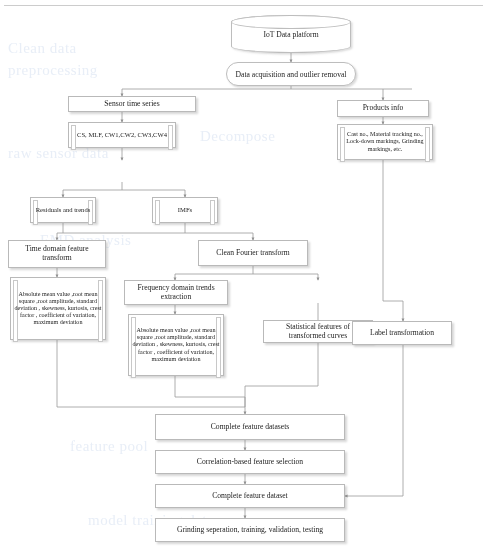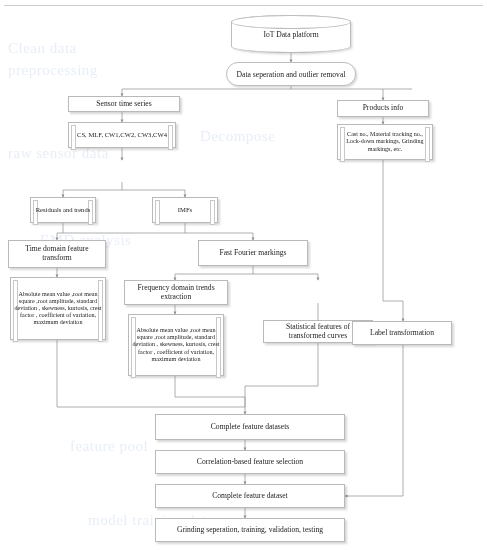--- a/index.html
+++ b/index.html
@@ -191,24 +191,24 @@
       <path d="M403,345 L403,496"></path>
       <path d="M403,496 L345,496" marker-end="url(#ar)"></path>
     </g>
   </svg>
 
   <div class="cyl f8" style="left:231px; top:15px; width:120px; height:38px;">
     <span>IoT Data platform</span>
   </div>
 
   <div class="pill f8" style="left:226px; top:62px; width:130px; height:24px;">
-    <span>Data seperation and outlier removal</span>
-  </div>
-
-  <div class="node f8" style="left:68px; top:96px; width:112px; height:16px;">
+    <span>Data acquisition and outlier removal</span>
+  </div>
+
+  <div class="node f8" style="left:68px; top:96px; width:128px; height:16px;">
     <span>Sensor time series</span>
   </div>
 
   <div class="node stack f7" style="left:68px; top:122px; width:108px; height:26px;">
     <span>CS, MLF, CW1,CW2, CW3,CW4</span>
   </div>
 
 
   <div class="node stack f7" style="left:30px; top:197px; width:66px; height:26px;">
     <span>Residuals and trends</span>
@@ -216,21 +216,21 @@
 
   <div class="node stack f7" style="left:152px; top:197px; width:66px; height:26px;">
     <span>IMFs</span>
   </div>
 
   <div class="node f8" style="left:8px; top:240px; width:98px; height:28px;">
     <span>Time domain feature transform</span>
   </div>
 
   <div class="node f8" style="left:198px; top:240px; width:110px; height:26px;">
-    <span>Fast Fourier markings</span>
+    <span>Clean Fourier transform</span>
   </div>
 
   <div class="node stack f65" style="left:10px; top:277px; width:96px; height:63px;">
     <span>Absolute mean value ,root mean square ,root amplitude, standard deviation , skewness, kurtosis, crest factor , coefficient of variation, maximum deviation</span>
   </div>
 
   <div class="node f8" style="left:124px; top:280px; width:104px; height:25px;">
     <span>Frequency domain trends extraction</span>
   </div>
 

